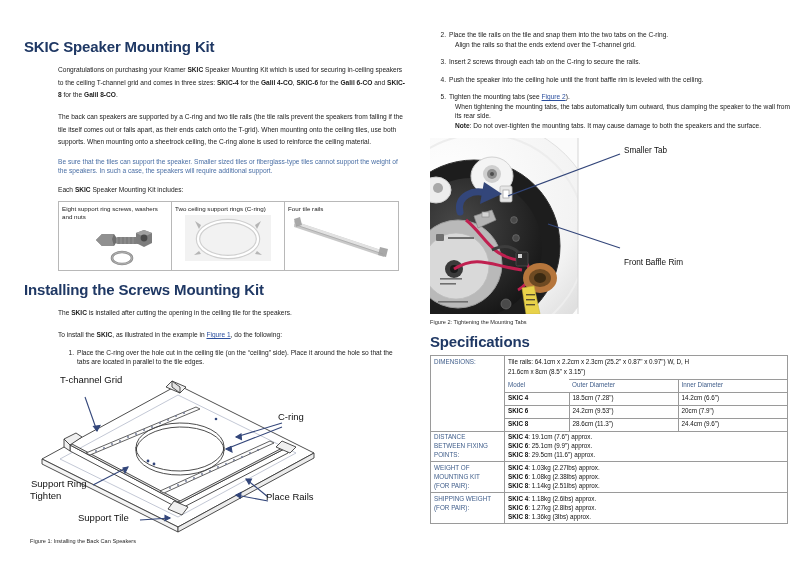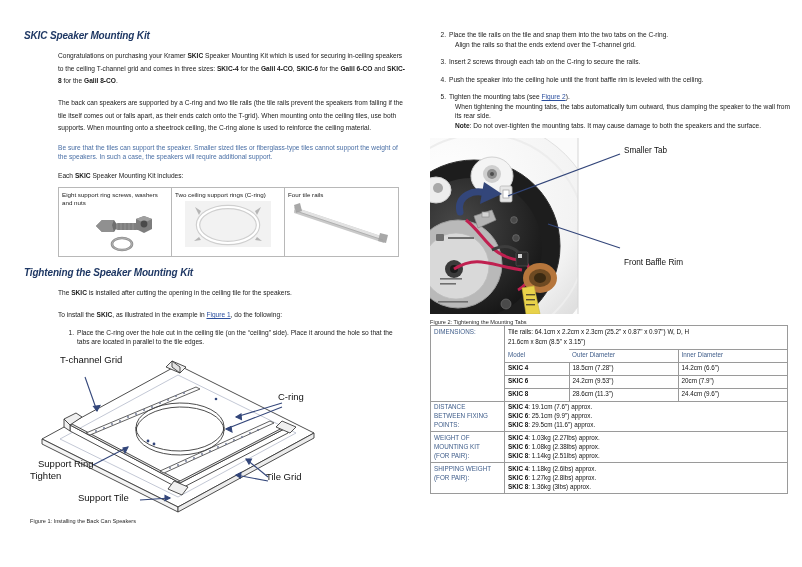--- a/index.html
+++ b/index.html
@@ -11,26 +11,25 @@
     font-size: 6.6px;
     color: #1a1a1a;
     overflow: hidden;
   }
   .page { position: relative; width: 802px; height: 567px; }
 
   .col-left  { position: absolute; left: 24px;  top: 30px; width: 382px; }
   .col-right { position: absolute; left: 430px; top: 30px; width: 360px; }
 
   h2.section {
-    font-size: 10px;
+    font-size: 15px;
     font-weight: bold;
     color: #1f3864;
-    margin: 0 0 9px 0;
+    margin: 8px 0 9px 0;
     letter-spacing: -0.15px;
-    font-style: italic;
   }
   .body-indent { padding-left: 34px; }
 
   p.para {
     margin: 0 0 9px 0;
     line-height: 1.92;
     font-size: 6.6px;
     color: #1a1a1a;
   }
   p.para.tight { line-height: 1.9; }
@@ -202,21 +201,21 @@
                 <line x1="8" y1="10" x2="95" y2="39" stroke="#9e9e9e" stroke-width="0.6"></line>
               </svg>
             </div>
           </td>
         </tr>
       </tbody>
         </table>
 
     </div>
 
-    <h2 class="section" style="margin-top:10px">Tightening the Speaker Mounting Kit</h2>
+    <h2 class="section" style="margin-top:10px">Installing the Screws Mounting Kit</h2>
 
     <div class="body-indent">
       <p class="para" style="margin-bottom:9px"><span>The </span><b>SKIC</b><span> is installed after cutting the opening in the ceiling tile for the speakers.</span></p>
 
       <p class="para" style="margin-bottom:6px"><span>To install the </span><b>SKIC</b><span>, as illustrated in the example in </span><a class="xref" href="#">Figure 1</a><span>, do the following:</span></p>
 
       <ol class="steps">
         <li>
           <span class="num">1.</span>
           <span>Place the C-ring over the hole cut in the ceiling tile (on the “ceiling” side). Place it around</span>
@@ -308,23 +307,23 @@
           <line x1="238" y1="126" x2="206" y2="120"></line>
             <polygon points="206,120 211,117.5 210.5,123"></polygon>
           <line x1="238" y1="122" x2="216" y2="104"></line>
             <polygon points="216,104 221.5,104 219,109"></polygon>
           <line x1="110" y1="145" x2="140" y2="143"></line>
             <polygon points="140,143 135,140.5 135,145.5"></polygon>
         </g>
       </svg>
       <div class="lbl" style="left:30px; top:-1px">T-channel Grid</div>
       <div class="lbl" style="left:248px; top:36px">C-ring</div>
-      <div class="lbl" style="left:8px; top:103px">Support Ring</div>
+      <div class="lbl" style="left:1px; top:103px">Support Ring</div>
       <div class="lbl" style="left:0px; top:115px">Tighten</div>
-      <div class="lbl" style="left:236px; top:116px">Tile Grid</div>
+      <div class="lbl" style="left:236px; top:116px">Place Rails</div>
       <div class="lbl" style="left:48px; top:137px">Support Tile</div>
     </div>
 
     <div class="fig-cap" style="margin-left:6px">Figure 1: Installing the Back Can Speakers</div>
 
   </div>
 
   <div class="col-right">
 
     <ol class="steps">
@@ -446,20 +445,21 @@
           <line x1="78" y1="58" x2="190" y2="16"></line>
           <line x1="118" y1="86" x2="190" y2="110"></line>
         </g>
       </svg>
       <div class="lbl" style="left:194px; top:8px">Smaller Tab</div>
       <div class="lbl" style="left:194px; top:120px">Front Baffle Rim</div>
     </div>
 
     <div class="fig-cap">Figure 2: Tightening the Mounting Tabs</div>
 
+    <h2 class="section" style="margin-top:8px; margin-bottom:5px">Specifications</h2>
 
     <div class="spec-wrap" style="margin-top:0">
       <table class="spec">
 
         <tbody>
             <tr>
           <td class="spec-label">DIMENSIONS:</td>
           <td class="spec-val" style="padding:0">
             <div style="padding:1.5px 3px">Tile rails: 64.1cm x 2.2cm x 2.3cm (25.2" x 0.87" x 0.97") W, D, H</div>
             <div style="padding:0 3px 1.5px 3px">21.6cm x 8cm (8.5" x 3.15")</div>

